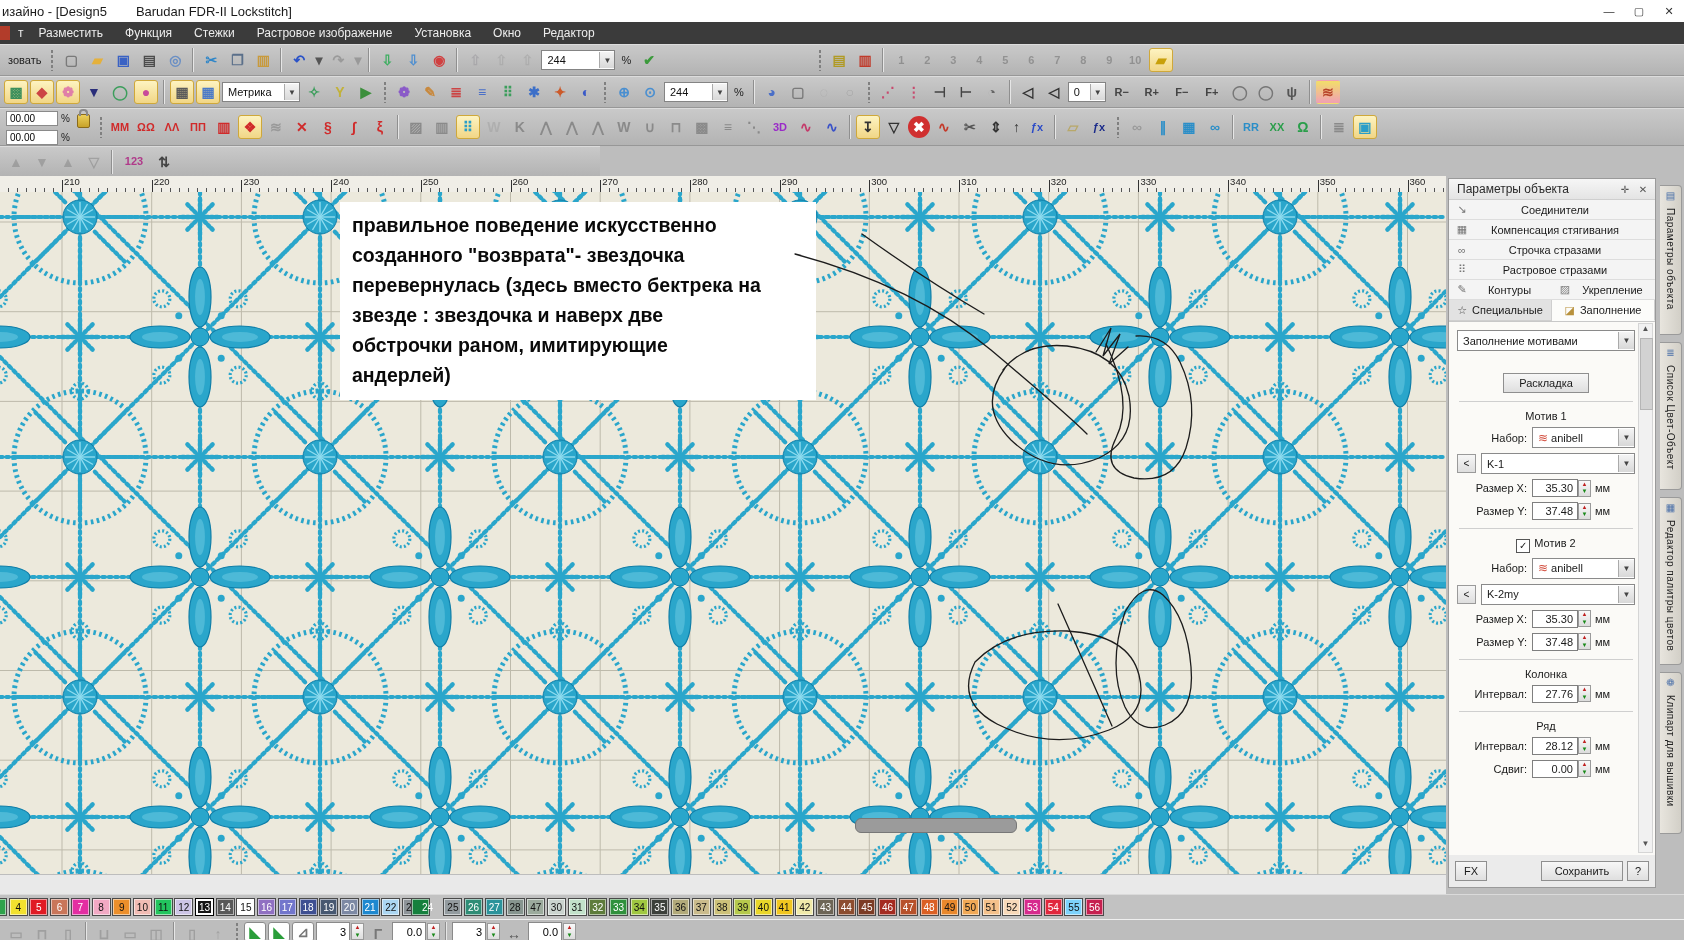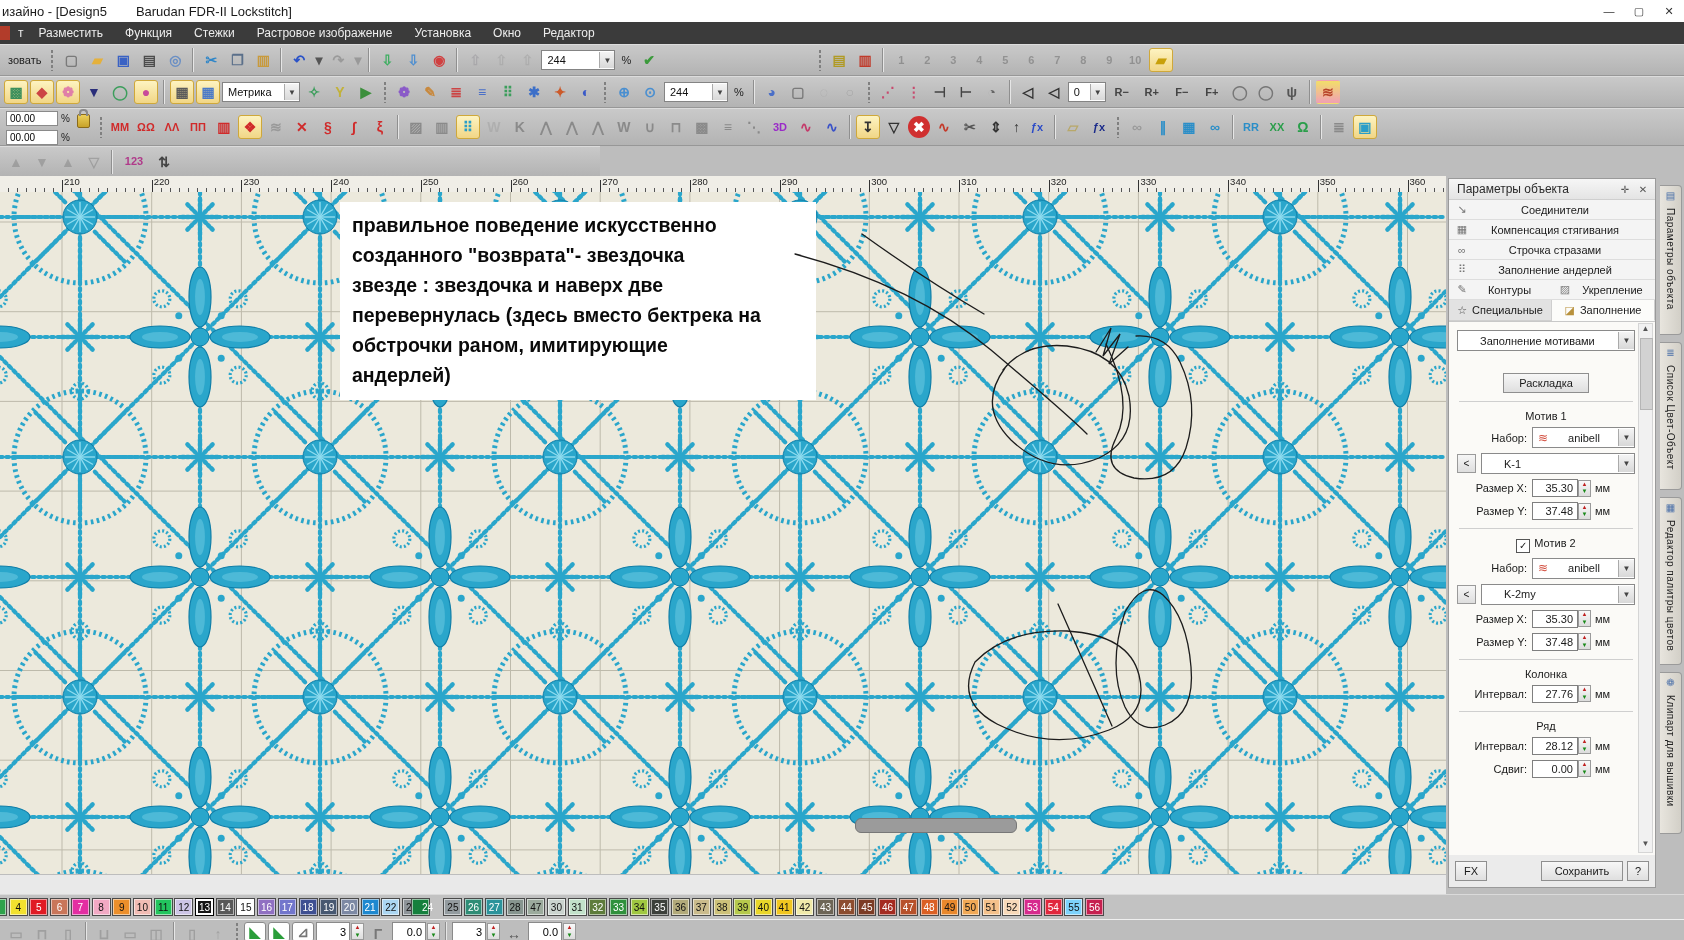--- a/index.html
+++ b/index.html
@@ -103,21 +103,21 @@
   #pcontent{position:absolute;left:0;top:142px;right:0;bottom:32px;background:#fbfaf7;
     border-top:1px solid #c8c8c8;padding:8px 20px 0 8px;box-sizing:border-box;}
   #pvscroll{position:absolute;top:144px;right:2px;bottom:34px;width:15px;background:#f1f1f1;
     border:1px solid #d5d5d5;box-sizing:border-box;}
   #pvscroll .sarr{position:absolute;left:0;width:13px;height:13px;text-align:center;
     font-size:8px;color:#555;cursor:pointer;}
   #pvscroll .sthumb{position:absolute;left:1px;top:14px;width:11px;height:70px;
     background:#d2d2d2;border:1px solid #b5b5b5;}
   .wcombo{display:flex;align-items:center;background:#fff;border:1px solid #8a8a8a;height:21px;
     box-sizing:border-box;padding-left:5px;cursor:pointer;}
-  .wcombo .cval{flex:1;white-space:nowrap;overflow:hidden;margin-left:17px;}
+  .wcombo .cval{flex:1;white-space:nowrap;overflow:hidden;}
   .wcombo .carr{width:15px;height:17px;border-left:1px solid #aaa;margin-left:3px;
     background:linear-gradient(#f4f4f4,#d8d8d8);display:flex;align-items:center;
     justify-content:center;font-size:8px;color:#444;}
   .mzz{color:#d24a3a;font-size:12px;letter-spacing:-1px;margin-right:4px;}
   .pcenter{text-align:center;margin:8px 0 4px 0;}
   .phr{border-top:1px solid #cfcfcf;margin:8px 2px;}
   .frow{display:flex;align-items:center;margin:5px 0;}
   .frow .flab{width:70px;text-align:right;padding-right:5px;flex:0 0 auto;}
   .fin{background:#fff;border:1px solid #7f7f7f;height:18px;width:46px;font-size:11px;
     display:flex;align-items:center;justify-content:flex-end;padding:0 4px;box-sizing:border-box;}
@@ -2359,22 +2359,22 @@
           <line x1="-18" y1="0" x2="18" y2="0"></line>
           <line x1="0" y1="-18" x2="0" y2="18"></line>
           <line x1="-12.6" y1="-12.6" x2="12.6" y2="12.6"></line>
           <line x1="-12.6" y1="12.6" x2="12.6" y2="-12.6"></line>
           <circle r="4.5" fill="#2aa6cb" stroke="none"></circle>
         </g>
       </svg>
     <div id="note">
         <div>правильное поведение искусственно</div>
         <div>созданного "возврата"- звездочка</div>
+        <div>перевернулась (здесь вместо бектрека на</div>
         <div>звезде : звездочка и наверх две</div>
-        <div>перевернулась (здесь вместо бектрека на</div>
         <div>обстрочки раном, имитирующие</div>
         <div>андерлей)</div>
       </div>
     <svg id="scribbles" width="1446" height="682" style="position:absolute;left:0;top:0;pointer-events:none;">
       <g fill="none" stroke="#1c1c1c" stroke-width="1.3" stroke-linecap="round">
         <path d="M795,62 q120,32 196,96 t96,84"></path>
         <path d="M862,42 q64,46 122,80"></path>
         <path d="M1005,176 q-28,38 6,72 q40,38 88,18 q38,-18 30,-62 q-10,-44 -62,-50 q-42,-4 -64,24"></path>
         <path d="M1106,152 q28,58 10,94 q-16,32 18,40 q40,6 52,-30 q14,-44 -6,-86 q-14,-28 -44,-26"></path>
         <path d="M1096,160 l15,-24 l-8,28 l17,-22 l-11,30 l19,-17"></path>
@@ -2508,21 +2508,21 @@
         <div class="prow">
           <div class="pic">▦</div>
           <div class="plab">Компенсация стягивания</div>
         </div>
         <div class="prow">
           <div class="pic">∞</div>
           <div class="plab">Строчка стразами</div>
         </div>
         <div class="prow">
           <div class="pic">⠿</div>
-          <div class="plab">Заполнение андерлей</div>
+          <div class="plab">Растровое стразами</div>
         </div>
       </div>
     <div class="phalf" id="phalf">
         <div class="prow">
           <div class="pic">✎</div>
           <div class="plab">Контуры</div>
         </div>
         <div class="prow">
           <div class="pic">▨</div>
           <div class="plab">Укрепление</div>

